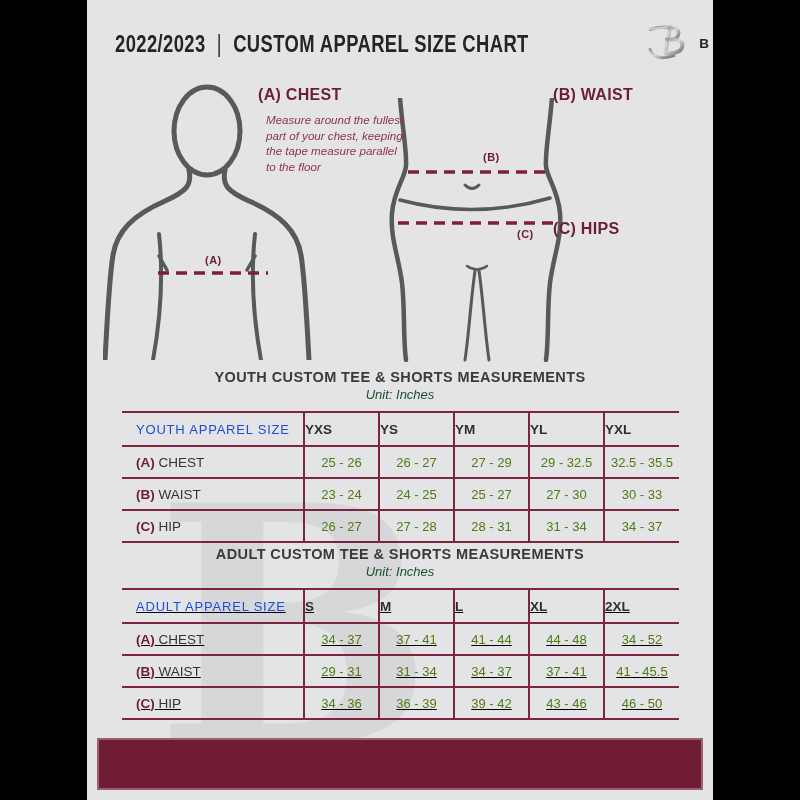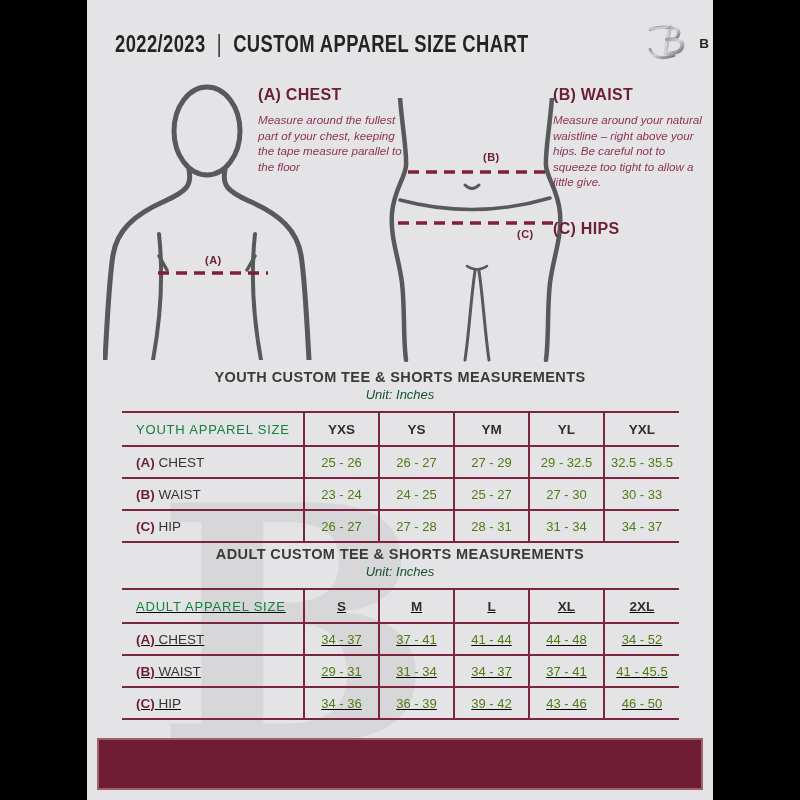--- a/index.html
+++ b/index.html
@@ -20,21 +20,21 @@
   
   .page-header{position:absolute;top:20px;left:28px;right:24px;height:46px;display:flex;align-items:center;justify-content:space-between;gap:12px;}
   .doc-title{display:flex;align-items:center;transform:scale(0.80,1.08);transform-origin:left center;white-space:nowrap;}
   .doc-title span{font-weight:700;color:#242424;font-size:23px;letter-spacing:0.5px;}
   .doc-title .divider{margin:0 14px;font-weight:400;color:#2e2e2e;}
   .brand-group{display:flex;align-items:center;gap:9px;}
   .brand-name{font-weight:700;font-size:13.5px;letter-spacing:6.5px;color:#242424;}
   
   .instr{position:absolute;width:155px;}
   .instr h3{margin:0 0 8px 0;font-size:16px;font-weight:700;color:#6d1d38;letter-spacing:0.3px;}
-  .instr p{margin:0;font-size:11.6px;font-style:italic;color:#8d3150;line-height:1.34;}
+  .instr p{margin:8px;font-size:11.6px;font-style:italic;color:#8d3150;line-height:1.34;}
   .instr-chest{left:171px;top:86px;}
   .instr-waist{left:466px;top:86px;width:152px;}
   .instr-hips{left:466px;top:220px;width:152px;}
   
   .fig{position:absolute;}
   .fig-upper{left:16px;top:84px;}
   .fig-lower{left:300px;top:98px;}
   .fig-label{
     position:absolute;font-size:11px;font-weight:700;color:#6d1d38;letter-spacing:0.5px;
   }
@@ -54,24 +54,24 @@
   .adult-table{top:588px;text-decoration:underline;}
   .size-table th,.size-table td{padding:0;margin:0;}
   .size-table thead th{
     height:32px;border-top:2px solid #7d2440;border-bottom:2px solid #7d2440;
   }
   .size-table tbody td{height:30px;border-bottom:2px solid #7d2440;}
   .size-table th:not(:first-child),.size-table td:not(:first-child){border-left:2px solid #7d2440;}
   .col-label{width:182px;}
   .col-size{width:75px;}
   .size-table .rowhead{
-    text-align:left;padding-left:14px;font-size:13px;color:#15803d;
+    text-align:left;padding-left:14px;font-size:13px;color:#1d4ed8;
     font-weight:400;letter-spacing:0.8px;
   }
-  .size-table .sizecode{font-size:13.5px;font-weight:700;color:#2f2f2f;text-align:center;}
+  .size-table .sizecode{font-size:13.5px;font-weight:700;color:#2f2f2f;text-align:left;}
   .size-table .measure{text-align:left;padding-left:14px;font-size:13.5px;color:#333;}
   .size-table .measure .key{font-weight:700;color:#6d1d38;}
   .size-table .val{text-align:center;font-size:13px;color:#4d7c0f;}
   
   .footer-bar{
     position:absolute;left:10px;top:738px;width:606px;height:52px;
     background:#701c35;border:2px solid rgba(255,255,255,0.30);box-sizing:border-box;
   }
 </style>
 </head>
@@ -143,21 +143,20 @@
   </div>
   <div class="fig-label lbl-b">(B)</div>
   <div class="fig-label lbl-c">(C)</div>
 
   <div class="instr instr-chest">
     <h3>(A) CHEST</h3>
     <p>Measure around the fullest part of your chest, keeping the tape measure parallel to the floor</p>
   </div>
   <div class="instr instr-waist">
     <h3>(B) WAIST</h3>
-    <p>Measure around your natural waistline – right above your hips. Be careful not to squeeze too tight to allow a little give.</p>
   </div>
   <div class="instr instr-hips">
     <h3>(C) HIPS</h3>
   </div>
 
   <div class="tbl-title youth-title">
     <div class="main">YOUTH CUSTOM TEE &amp; SHORTS MEASUREMENTS</div>
     <div class="unit">Unit: Inches</div>
   </div>
   <table class="size-table youth-table">

